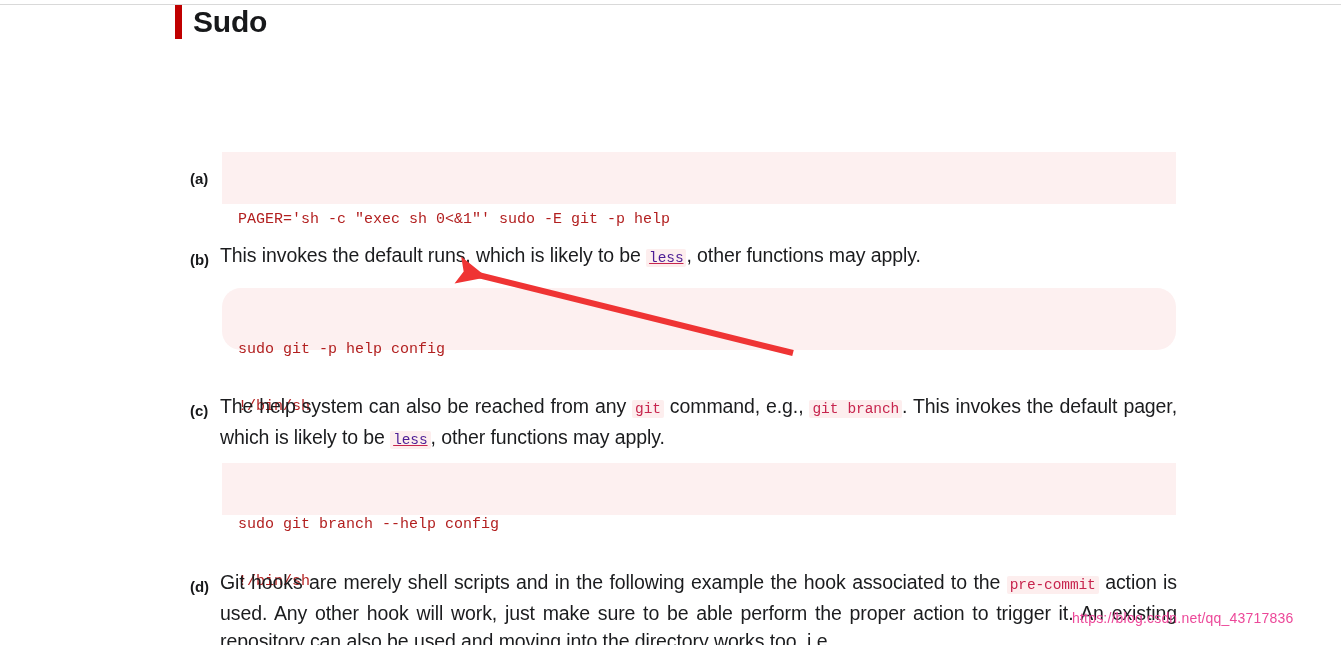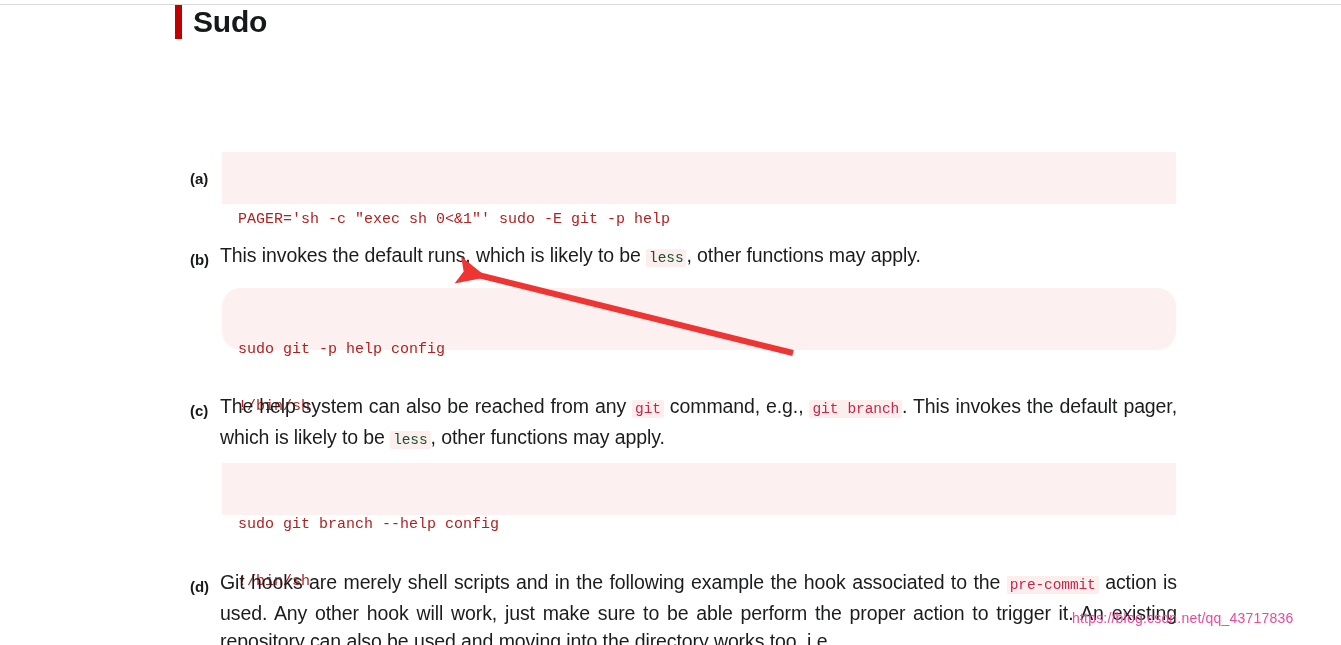--- a/index.html
+++ b/index.html
@@ -96,21 +96,22 @@
   code.inline {
     font-family: "Liberation Mono", "DejaVu Sans Mono", monospace;
     background: #fdeeee;
     color: #c7254e;
     font-size: 14.5px;
     padding: 1px 3px;
     border-radius: 2px;
     white-space: nowrap;
   }
   code.inline.link {
-    color: #14532d;
+    color: #4c1d95;
+    text-decoration: underline;
     text-decoration-color: #c7254e;
   }
 
   
   .codeblock {
     position: absolute;
     background: #fdf0f0;
     font-family: "Liberation Mono", "DejaVu Sans Mono", monospace;
     font-size: 15px;
     color: #b21f1f;

